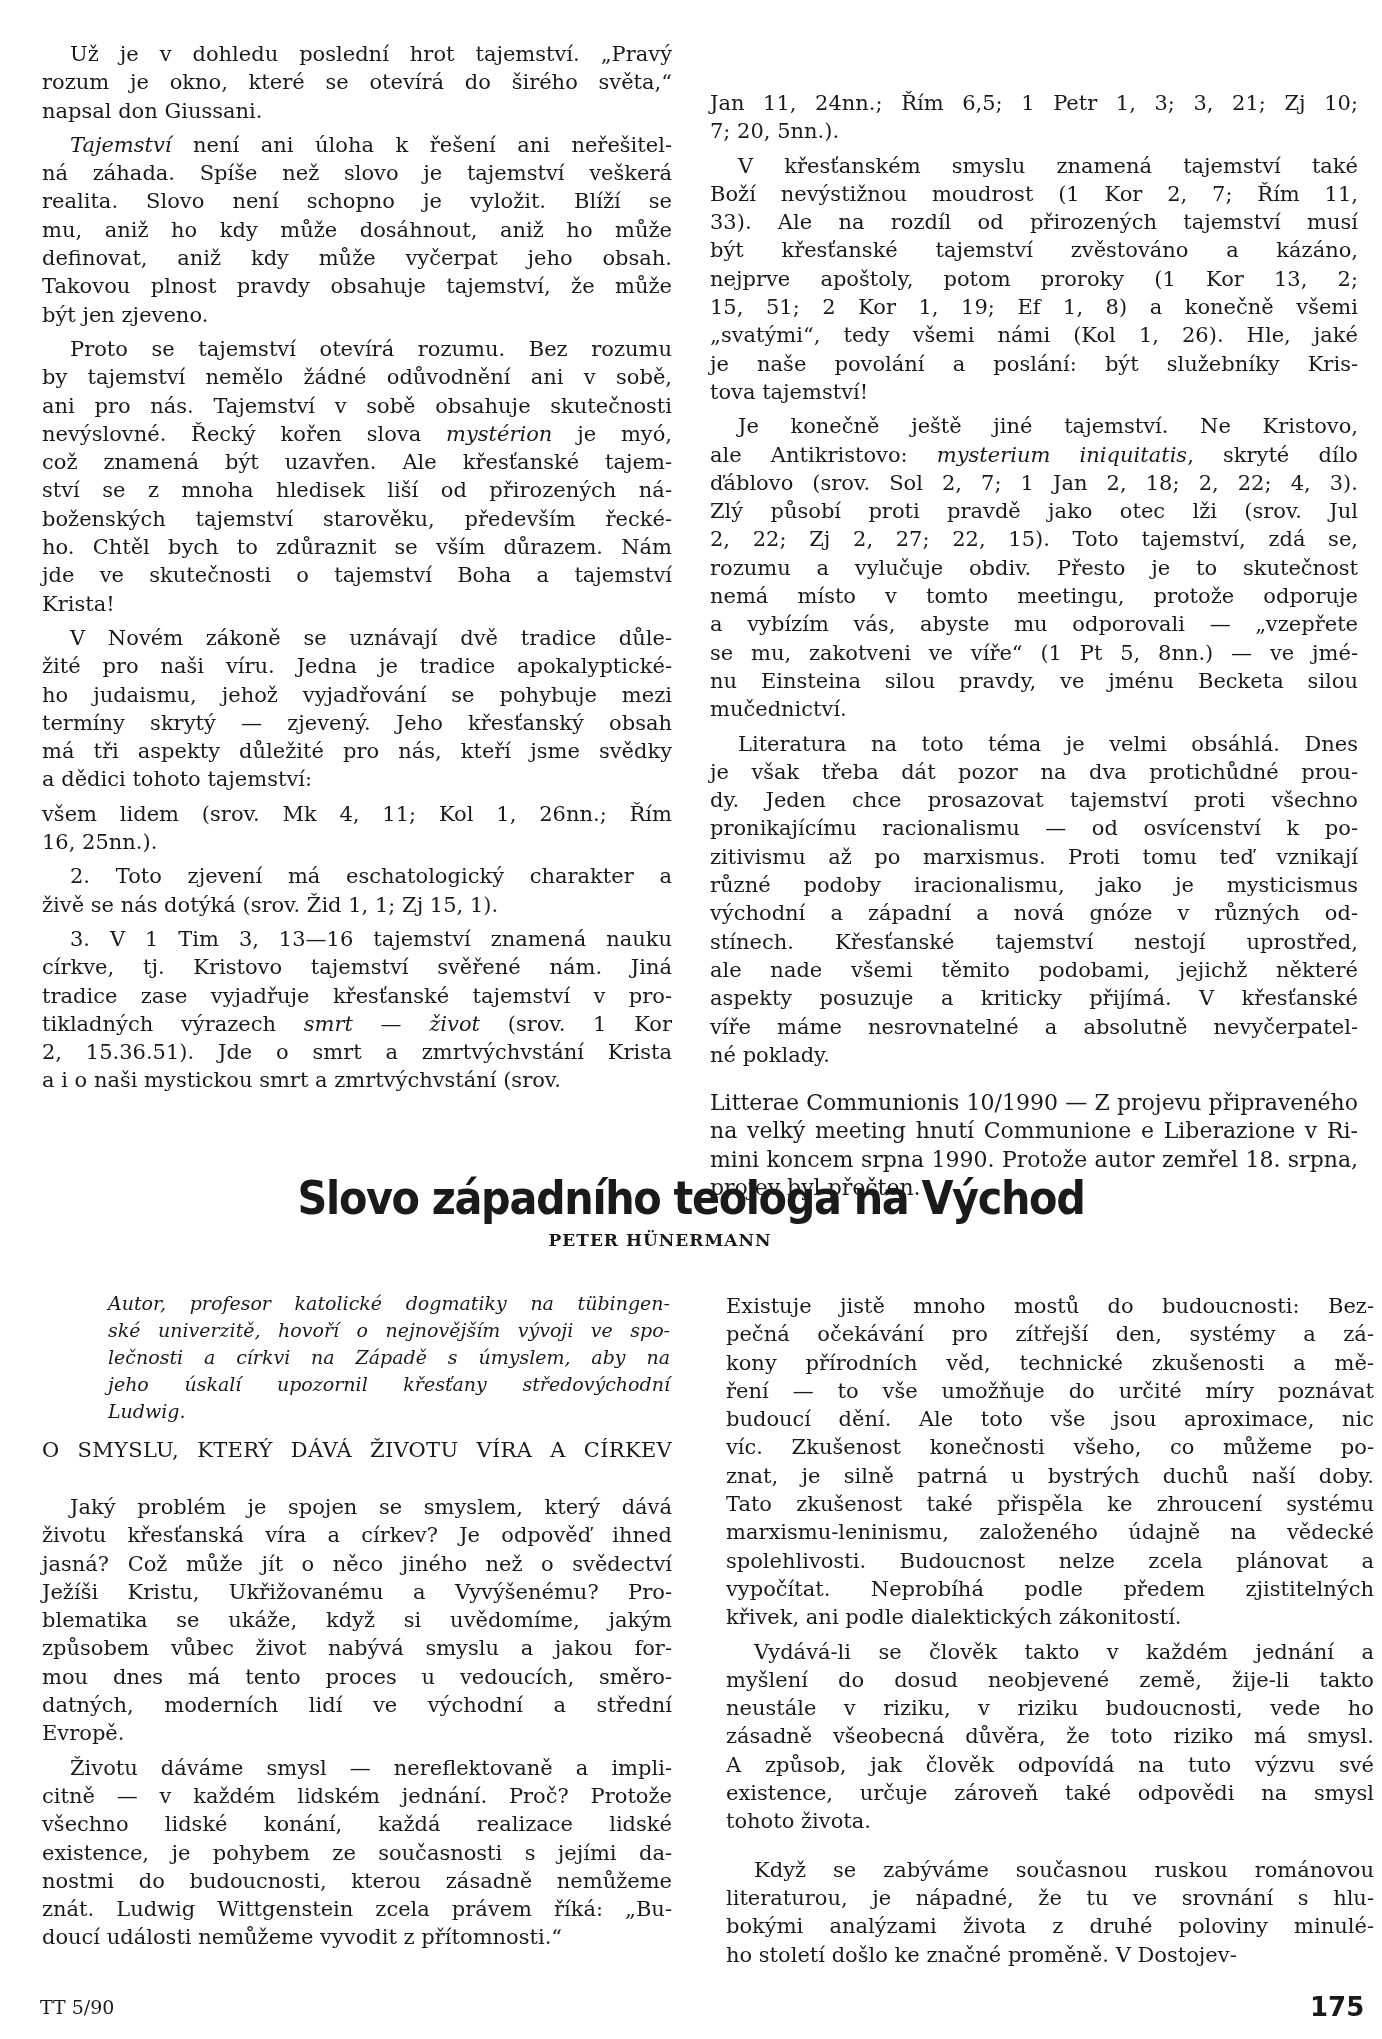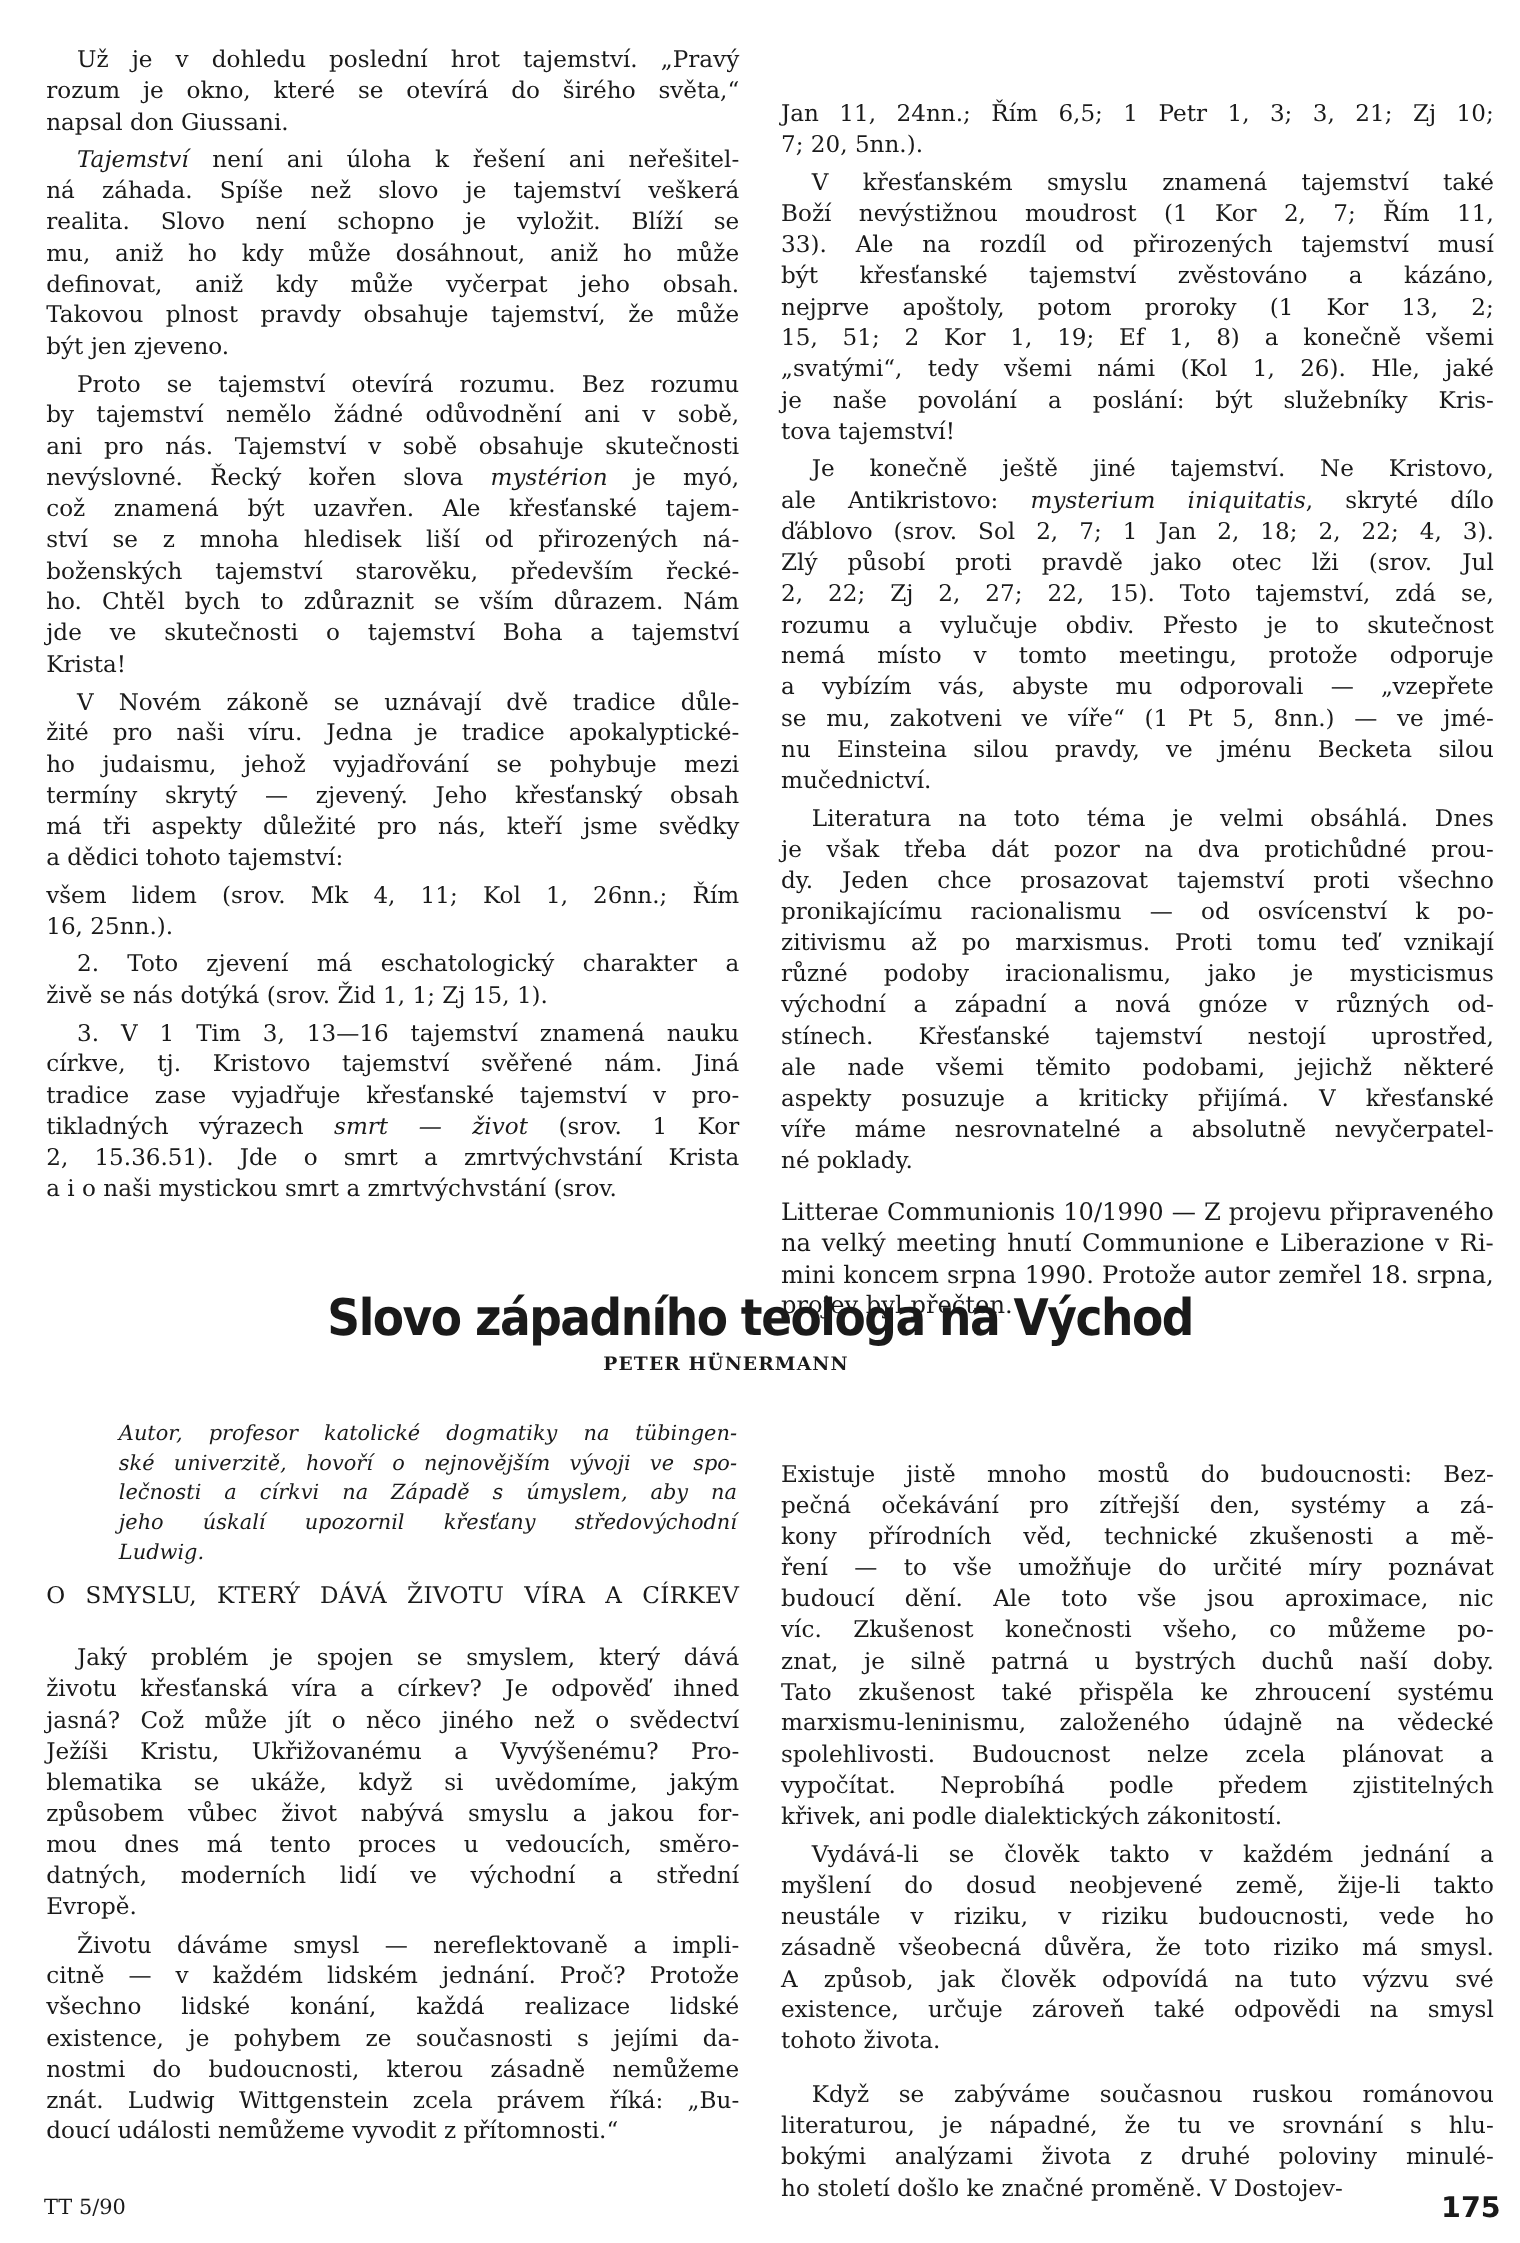--- a/index.html
+++ b/index.html
@@ -7,21 +7,21 @@
          font-family:"DejaVu Serif","Liberation Serif",serif; color:#1a1a1a; }
   .col { position:absolute; font-size:21px; line-height:28.3px; }
   .col .ln { display:block; white-space:nowrap; text-align:justify; text-align-last:justify; height:28.3px; overflow:visible; }
   .col .ln.last { text-align-last:left; }
   .col .ln.ind { padding-left:28px; }
   .gap { display:block; height:6px; }
   .gap.big { height:20px; }
   #col-a { left:42px; top:40px; width:630px; }
   #col-b { left:710px; top:53px; width:648px;margin-top:36px; }
   #col-c { left:42px; top:1493px; width:630px; }
-  #col-d { left:710px; top:1292px; width:648px;margin-top:34px; }
+  #col-d { left:726px; top:1292px; width:648px; }
   #note-b { font-size:22px; }
   #abstract { position:absolute; left:108px; top:1290px; width:562px; font-size:19px; line-height:27px; font-style:italic; }
   #abstract .ln { display:block; white-space:nowrap; text-align:justify; text-align-last:justify; }
   #abstract .ln.last { text-align-last:left; }
   #section-heading { position:absolute; left:42px; top:1438px; width:630px; font-size:21px; letter-spacing:0.3px; white-space:nowrap; text-align:justify; text-align-last:justify; }
   #article-title { position:absolute; left:0; width:1382px; top:1140px; text-align:center;
      font-family:"DejaVu Sans","Liberation Sans",sans-serif; font-weight:bold; font-size:46px; letter-spacing:-1.5px; transform:scaleX(0.9); }
   #article-author { position:absolute; left:0; width:1320px; top:1230px; text-align:center; font-size:17px; letter-spacing:1px; font-weight:bold; }
   #footer-left { position:absolute; left:40px; top:1996px; font-size:19px; }
   #footer-page { position:absolute; left:1310px; top:1992px; font-size:26px; font-weight:bold; font-family:"DejaVu Sans","Liberation Sans",sans-serif; }

